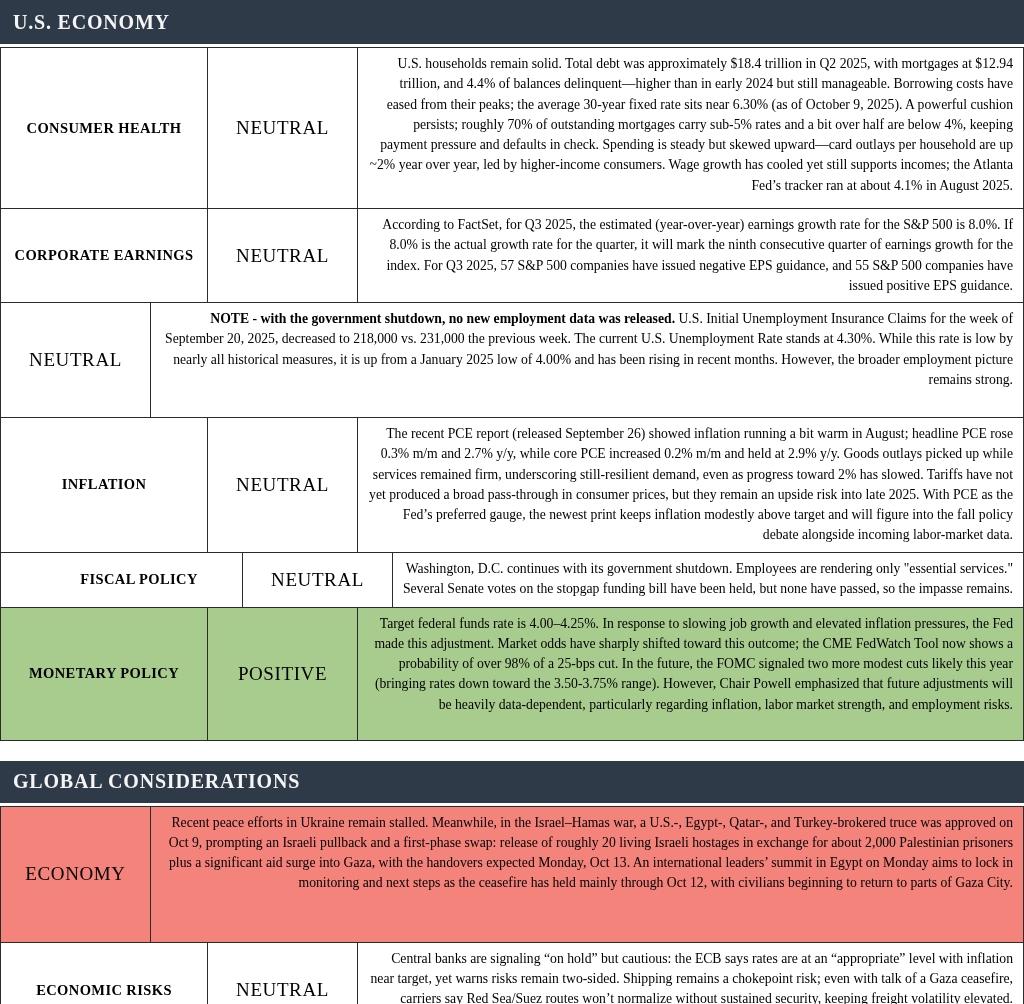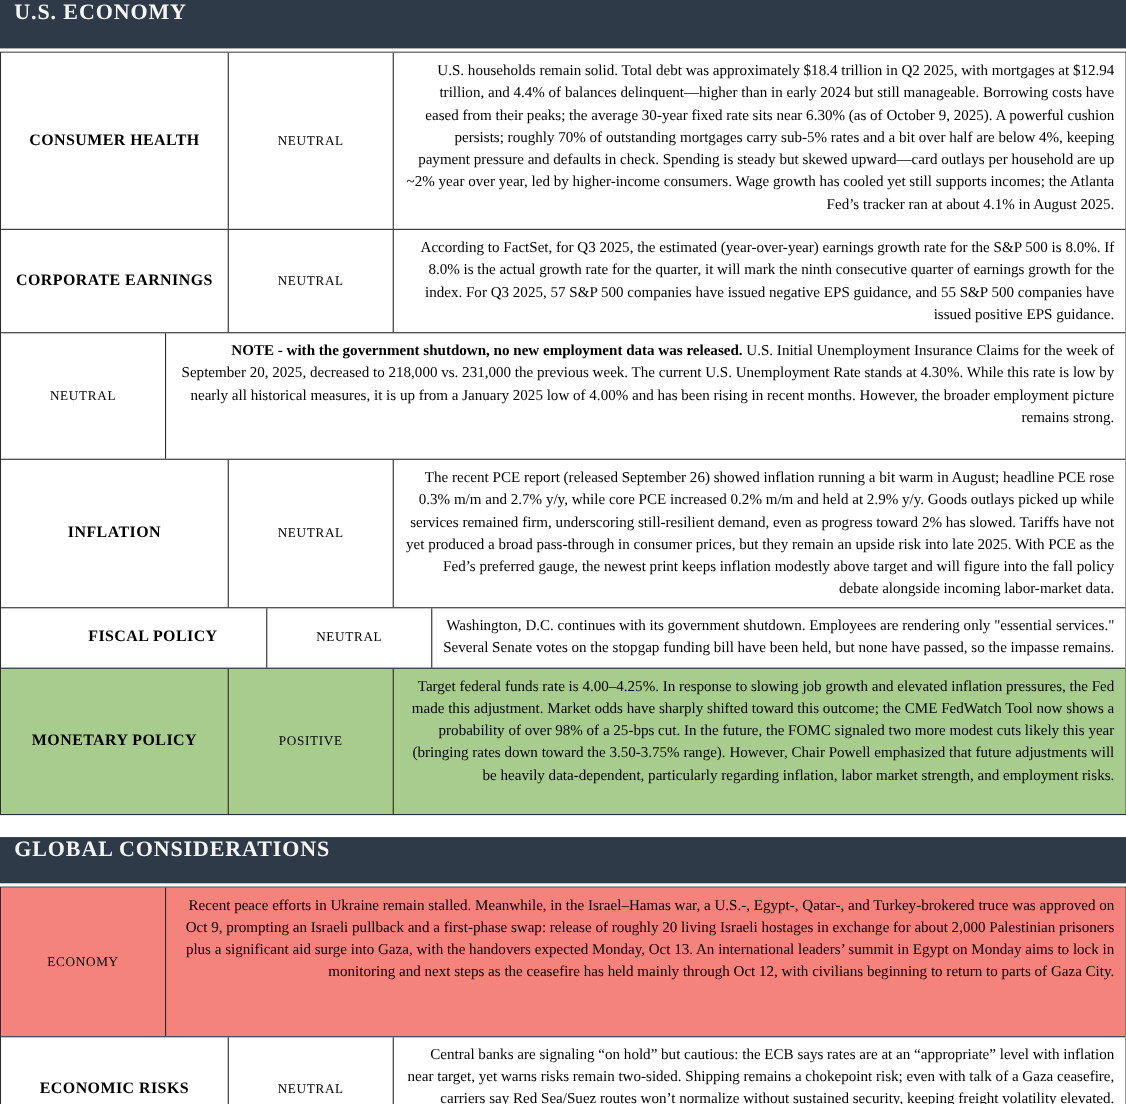--- a/index.html
+++ b/index.html
@@ -17,20 +17,21 @@
     width:1024px;
     background:#ffffff;
     color:var(--text);
     font-family:"Liberation Serif", serif;
   }
   .section-header{
     background:var(--header-bg);
     color:var(--header-text);
     height:44px;
     display:flex;
+    align-items:center;
     padding:0 13px;
     font-size:20px;
     font-weight:bold;
     letter-spacing:0.8px;
     margin-bottom:3px;
   }
   .section-header.second{
     height:42px;
     margin-top:20px;
   }
@@ -60,21 +61,21 @@
     letter-spacing:0.4px;
     padding:4px 8px;
   }
   .cell-status{
     width:150px;
     flex:0 0 150px;
     border-right:1px solid var(--border);
     display:flex;
     align-items:center;
     justify-content:center;
-    font-size:12px;
+    font-size:19px;
     letter-spacing:0.6px;
     padding:4px 6px;
   }
   .cell-desc{
     flex:1 1 auto;
     padding:6px 10px 6px 9px;
     font-size:13.7px;
     line-height:1.48;
     text-align:right;
   }

